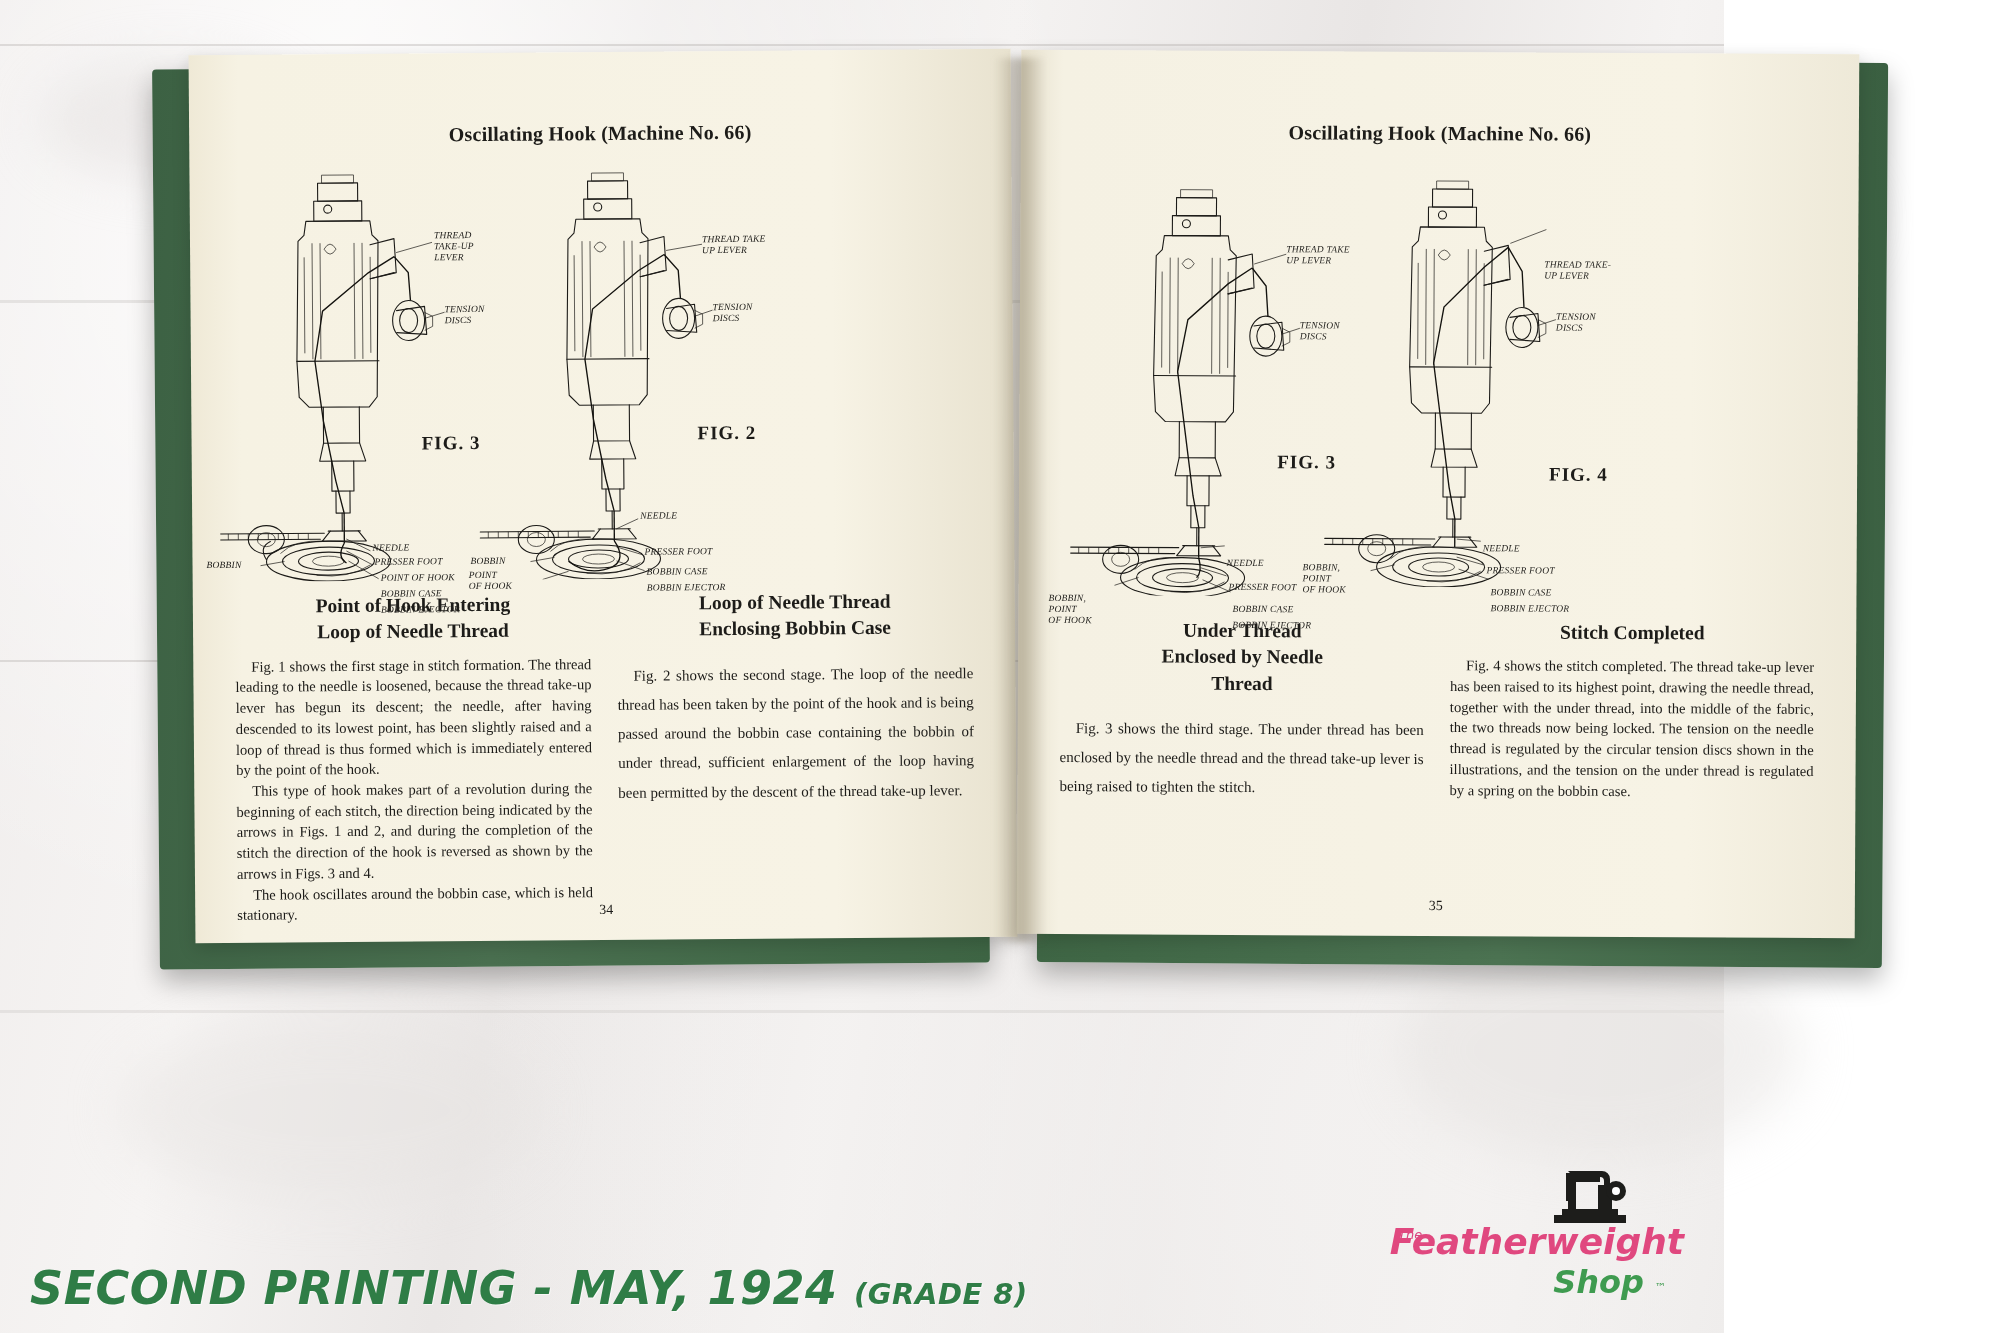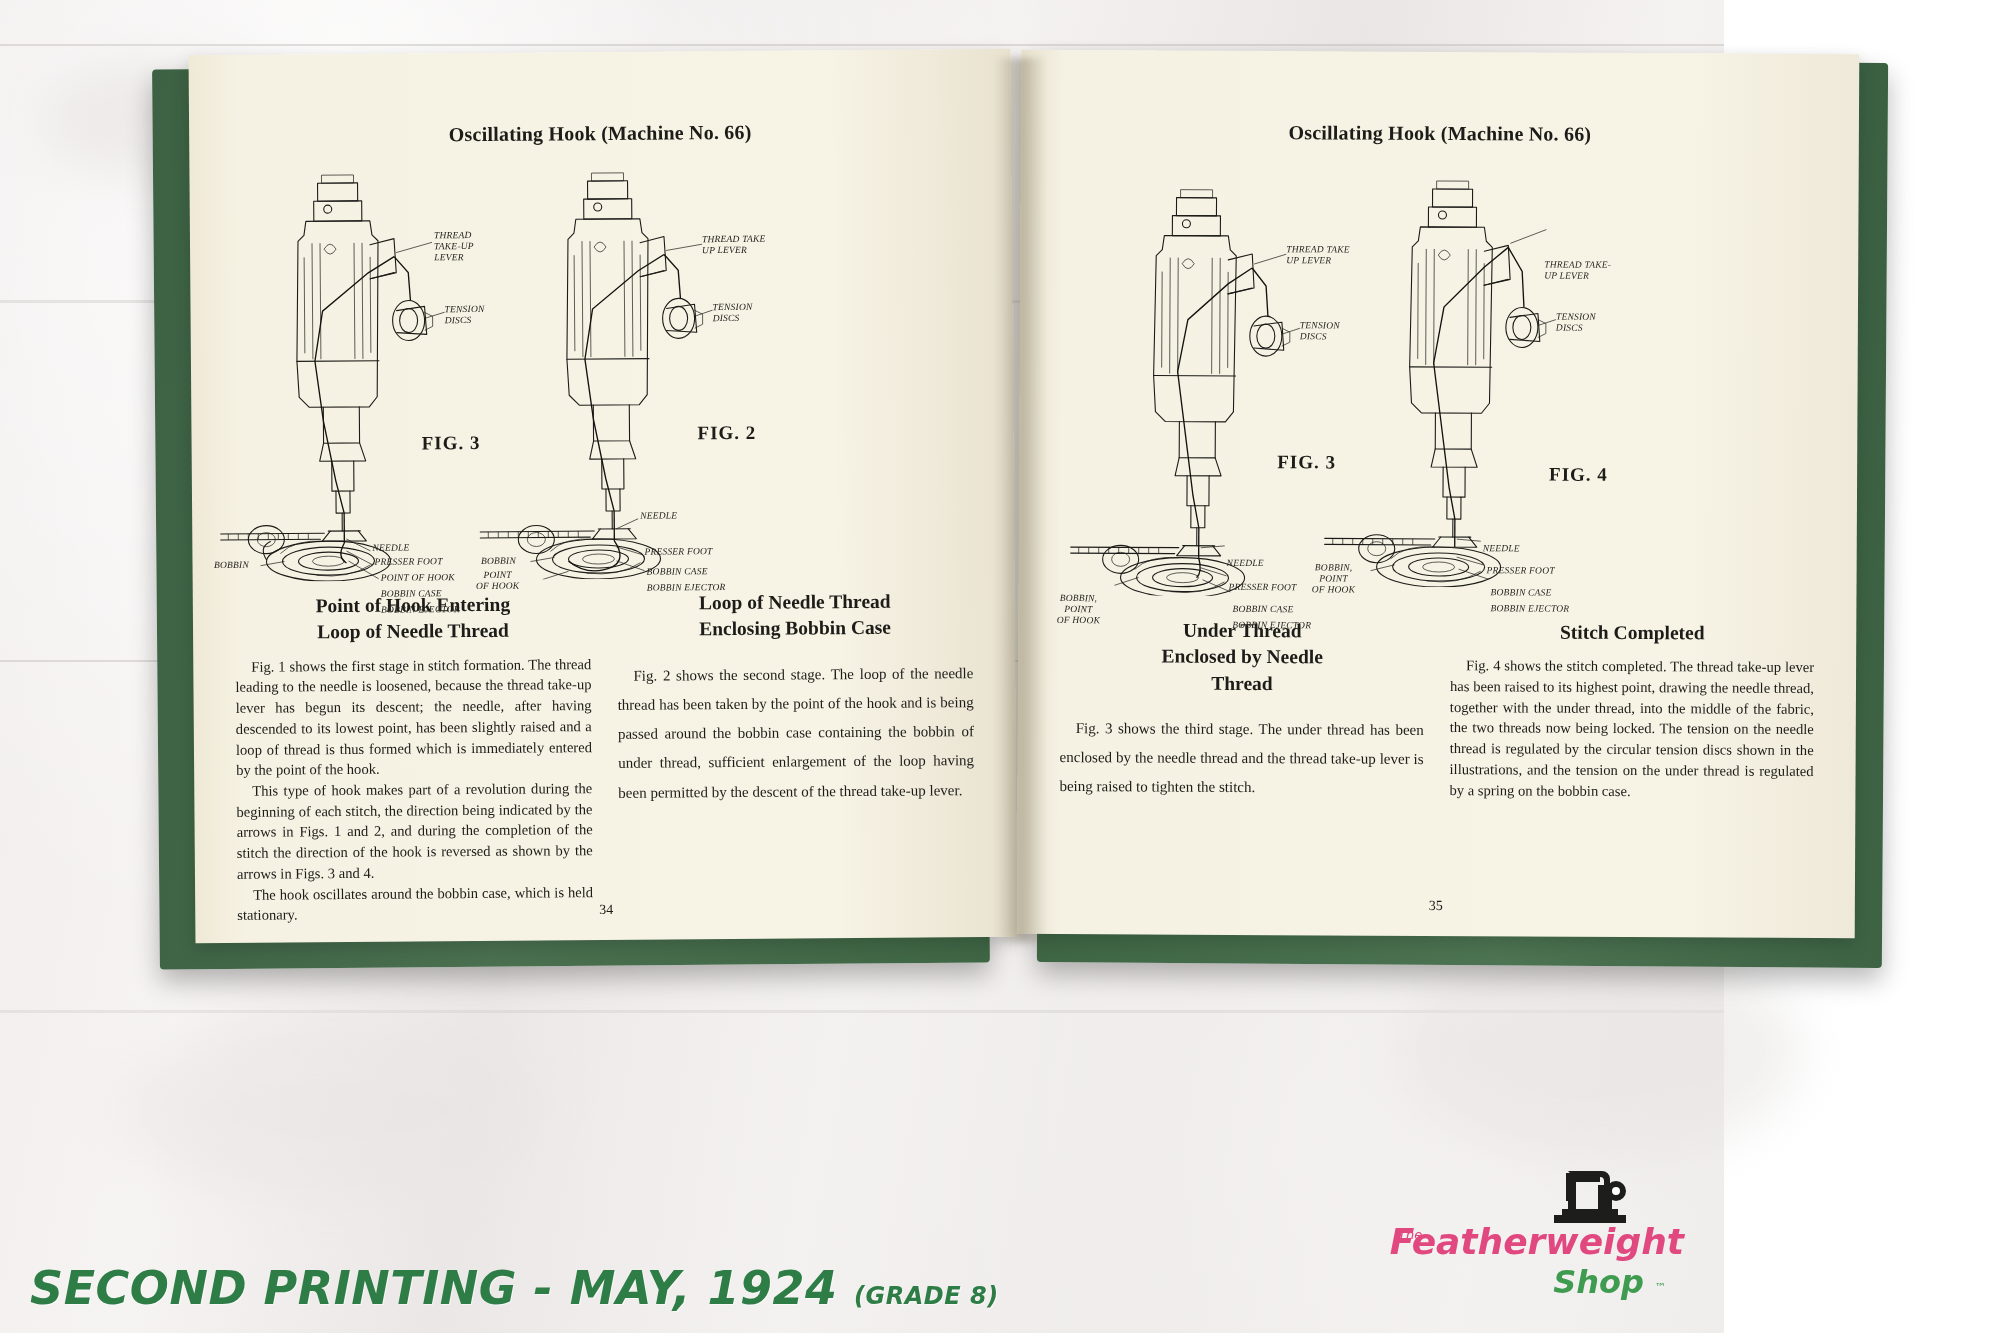--- a/index.html
+++ b/index.html
@@ -164,21 +164,21 @@
   .lbl {
     position: absolute;
     font-style: italic;
     font-family: "Liberation Serif", serif;
     font-size: 9.5px;
     letter-spacing: 0.2px;
     color: #1f1e1b;
     line-height: 1.15;
     white-space: pre;
   }
-  .lbl.r { text-align: center; }
+  .lbl.r { text-align: left; }
 
   svg { display: block; }
   .ink { fill: none; stroke: #1c1b18; stroke-width: 1.1; stroke-linecap: round; stroke-linejoin: round; }
   .ink-thin { fill: none; stroke: #1c1b18; stroke-width: 0.7; }
   .ink-thread { fill: none; stroke: #14130f; stroke-width: 1.35; }
 
   
   #printing-note {
     position: absolute;
     left: 30px;
@@ -186,21 +186,21 @@
     color: #2f7d46;
     font-family: "DejaVu Sans", sans-serif;
     font-weight: bold;
     font-style: italic;
     font-size: 46px;
     letter-spacing: 0.5px;
     text-shadow: 1px 1px 0 rgba(255,255,255,0.6);
     white-space: nowrap;
   }
   #printing-note .grade {
-    font-size: 24px;
+    font-size: 29px;
   }
 
   
   #logo {
     position: absolute;
     right: 34px;
     bottom: 24px;
     width: 320px;
     height: 140px;
     text-align: right;

